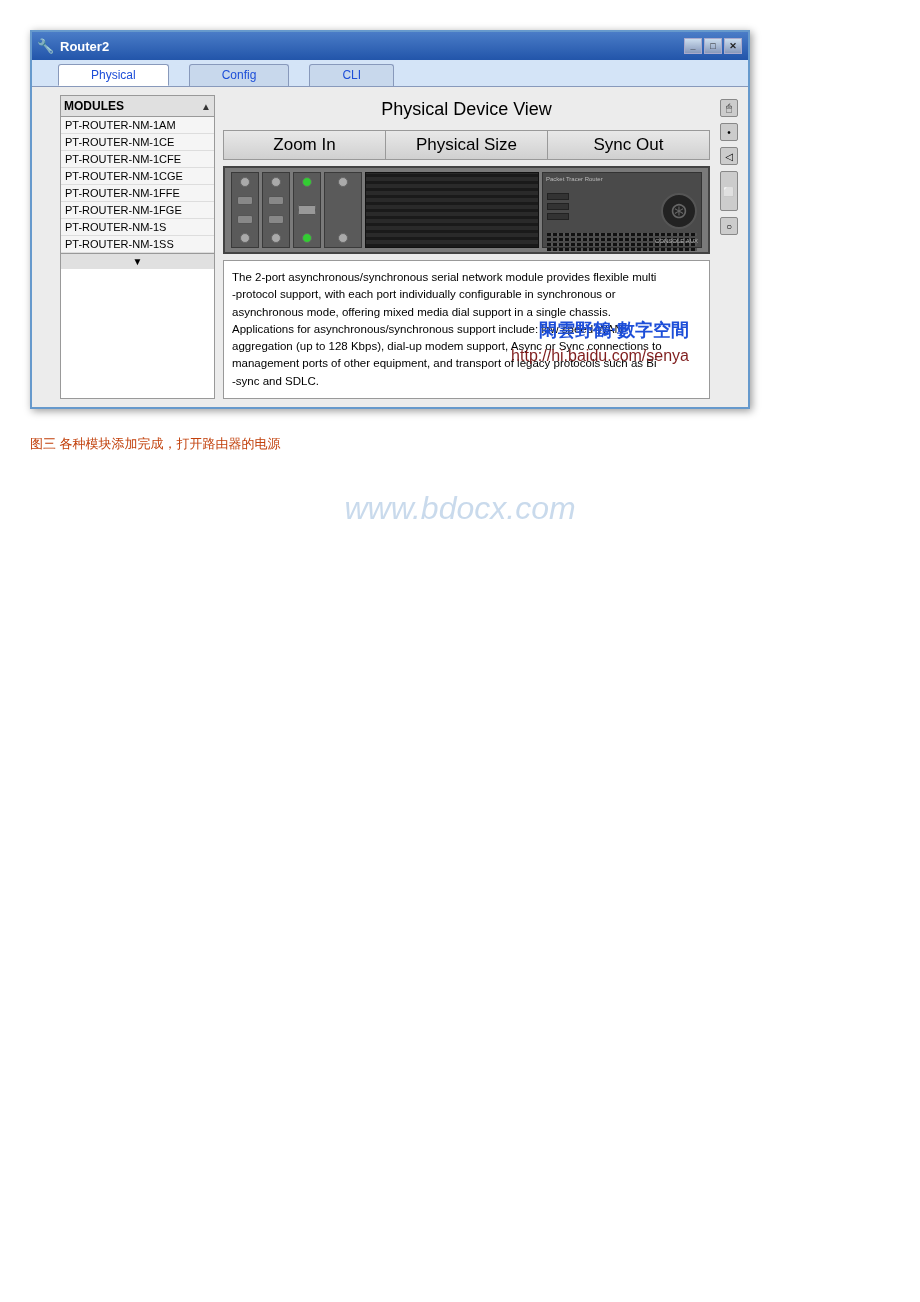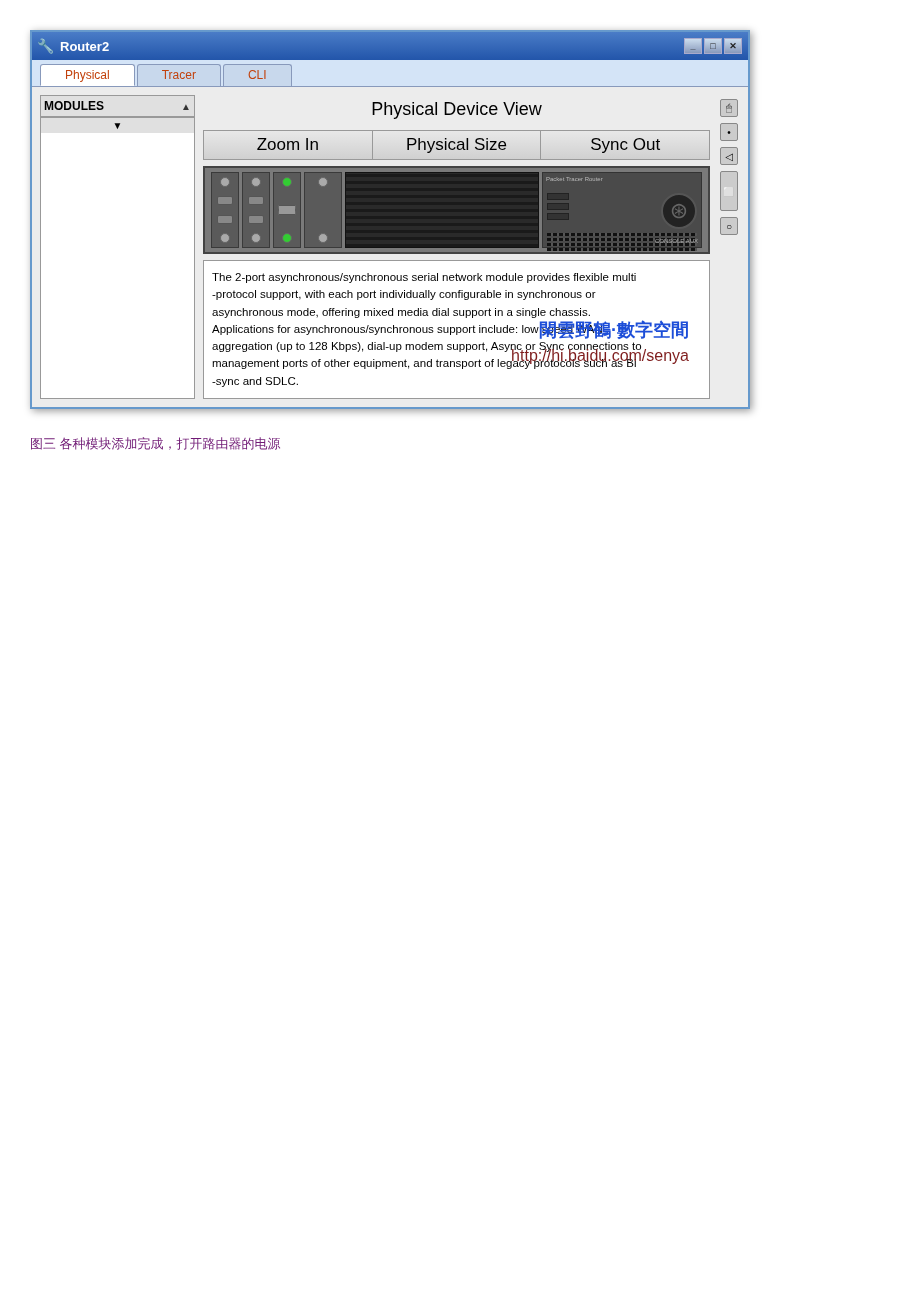--- a/index.html
+++ b/index.html
@@ -79,28 +79,29 @@
     
     .tab-bar {
       display: flex;
       background: #d4e4f7;
       border-bottom: 1px solid #8899bb;
       padding: 4px 8px 0 8px;
       gap: 2px;
     }
 
     .tab {
-      padding: 3px 24px;
+      padding: 3px 32px;
       background: #c8d8ec;
       border: 1px solid #8899bb;
       border-bottom: none;
       font-size: 12px;
       cursor: pointer;
-      color: #c2410c;
+      color: #1d4ed8;
       border-radius: 3px 3px 0 0;
+      margin-left: 18px;
     }
 
     .tab.active {
       background: #ffffff;
       border-bottom: 1px solid #ffffff;
       font-weight: normal;
     }
 
     
     .window-content {
@@ -109,20 +110,21 @@
       display: flex;
       gap: 8px;
     }
 
     
     .modules-panel {
       width: 155px;
       flex-shrink: 0;
       background: #ffffff;
       border: 1px solid #999;
+      margin-left: 20px;
     }
 
     .modules-header {
       background: #e0e0e0;
       border-bottom: 1px solid #999;
       text-align: center;
       padding: 3px;
       font-size: 12px;
       font-weight: bold;
       display: flex;
@@ -242,21 +244,21 @@
       align-items: center;
       justify-content: center;
       font-size: 10px;
       cursor: pointer;
       border-radius: 2px;
     }
 
     
     .caption {
       font-size: 13px;
-      color: #701a75;
+      color: #c2410c;
       margin-top: 8px;
     }
 
     
     .page-watermark {
       font-size: 32px;
       color: rgba(100, 150, 200, 0.35);
       font-style: italic;
       position: absolute;
       top: 460px;
@@ -386,48 +388,59 @@
         #2a2a2a 7px
       );
       border: 1px solid #111;
     }
   </style>
 </head>
 <body>
 
 <div class="page-wrapper" style="position:relative;">
 
+  <div class="page-watermark">www.bdocx.com</div>
 
   <div class="window">
 
     <div class="window-titlebar">
       <div class="window-title-left">
         <span class="window-icon">🔧</span>
         <span>Router2</span>
       </div>
       <div class="window-controls">
         <div class="win-btn">_</div>
         <div class="win-btn">□</div>
         <div class="win-btn">✕</div>
       </div>
     </div>
 
     <div class="tab-bar">
       <div class="tab active">Physical</div>
-      <div class="tab">Tracer</div>
+      <div class="tab">Config</div>
       <div class="tab">CLI</div>
     </div>
 
     <div class="window-content">
 
       <div class="modules-panel">
         <div class="modules-header">
           <span>MODULES</span>
           <span class="modules-scroll-up">▲</span>
         </div>
+        <ul class="modules-list">
+          <li>PT-ROUTER-NM-1AM</li>
+          <li>PT-ROUTER-NM-1CE</li>
+          <li>PT-ROUTER-NM-1CFE</li>
+          <li>PT-ROUTER-NM-1CGE</li>
+          <li>PT-ROUTER-NM-1FFE</li>
+          <li>PT-ROUTER-NM-1FGE</li>
+          <li>PT-ROUTER-NM-1S</li>
+          <li>PT-ROUTER-NM-1SS</li>
+        </ul>
         <div class="modules-scroll-down">▼</div>
       </div>
 
       <div class="device-panel">
 
         <div class="device-view-title">Physical Device View</div>
 
         <div class="zoom-controls">
           <div class="zoom-btn">Zoom In</div>
           <div class="zoom-btn">Physical Size</div>

